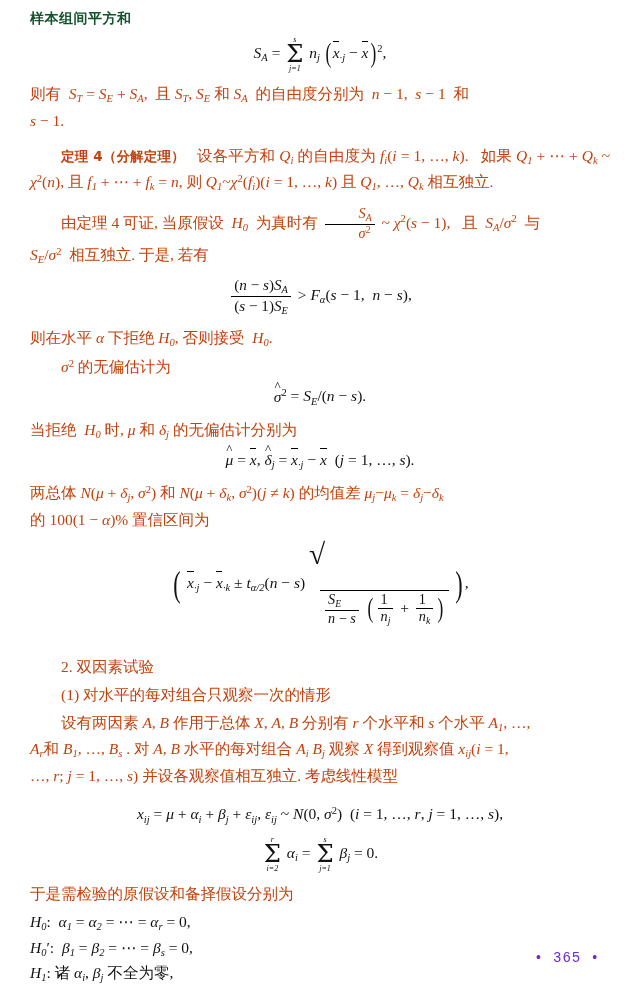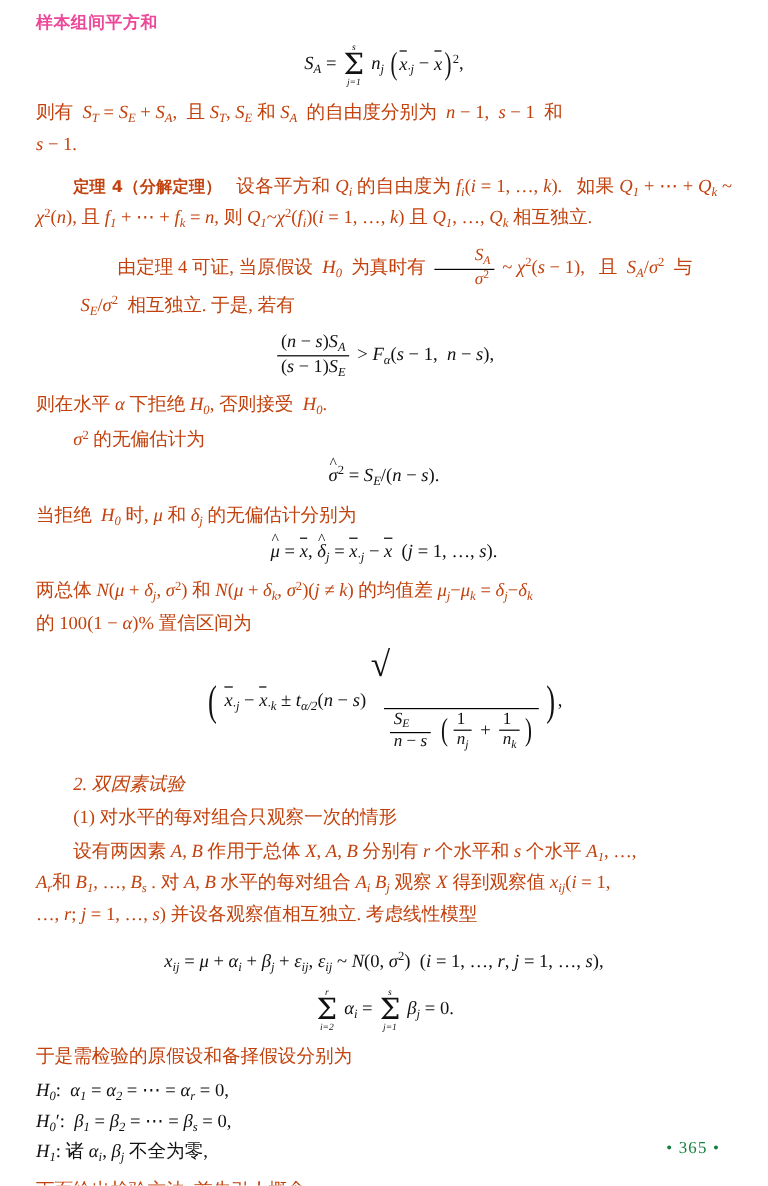--- a/index.html
+++ b/index.html
@@ -27,21 +27,21 @@
     left: 30px;
     top: 10px;
     width: 580px;
   }
   .heading {
     font-family: "DejaVu Sans", sans-serif;
     font-weight: bold;
     font-size: 14px;
     letter-spacing: 0.5px;
     margin: 0 0 6px 0;
-    color: #ec4899;
+    color: #14532d;
   }
   .para {
     font-size: 15.5px;
     line-height: 1.62;
     margin: 0 0 3px 0;
     text-align: justify;
     color: #c2410c;
   }
   .para.indent {
     text-indent: 2em;
@@ -163,23 +163,23 @@
     font-family: "DejaVu Sans", sans-serif;
     font-weight: bold;
     font-size: 13.5px;
     margin-top: 32px;
   }
   .footer {
     position: absolute;
     bottom: 22px;
     right: 40px;
     font-size: 14px;
-    font-family: Liberation Serif, serif;
+    font-family: Liberation Mono, monospace;
     letter-spacing: 1px;
-    color: #15803d;
+    color: #6d28d9;
   }
   .eqgroup {
     margin: 4px 0 4px 0;
   }
   .eqgroup .row {
     text-align: left;
     font-size: 15.5px;
     line-height: 1.55;
   }
 </style>
@@ -206,21 +206,21 @@
       则有&nbsp; <span class="mi">S</span><sub>T</sub> = <span class="mi">S</span><sub>E</sub> + <span class="mi">S</span><sub>A</sub>,&nbsp; 且 <span class="mi">S</span><sub>T</sub>, <span class="mi">S</span><sub>E</sub> 和 <span class="mi">S</span><sub>A</sub>&nbsp; 的自由度分别为&nbsp; <span class="mi">n</span> − 1, &nbsp;<span class="mi">s</span> − 1&nbsp; 和<br>
       <span class="mi">s</span> − 1.
     </div>
 
     <div class="para indent" style="margin-top:10px;">
       <span class="sub-head">定理 4（分解定理）</span>&nbsp;&nbsp; 设各平方和 <span class="mi">Q</span><sub>i</sub> 的自由度为 <span class="mi">f</span><sub>i</sub>(<span class="mi">i</span> = 1, …, <span class="mi">k</span>).&nbsp;&nbsp; 如果
       <span class="mi">Q</span><sub>1</sub> + ⋯ + <span class="mi">Q</span><sub>k</sub> ~ <span class="mi">χ</span><sup>2</sup>(<span class="mi">n</span>), 且 <span class="mi">f</span><sub>1</sub> + ⋯ + <span class="mi">f</span><sub>k</sub> = <span class="mi">n</span>, 则 <span class="mi">Q</span><sub>1</sub>~<span class="mi">χ</span><sup>2</sup>(<span class="mi">f</span><sub>i</sub>)(<span class="mi">i</span> = 1, …, <span class="mi">k</span>)
       且 <span class="mi">Q</span><sub>1</sub>, …, <span class="mi">Q</span><sub>k</sub> 相互独立.
     </div>
 
-    <div class="para indent" style="margin-top:10px;margin-left:37px;">
+    <div class="para indent" style="margin-top:10px;">
       由定理 4 可证, 当原假设&nbsp; <span class="mi">H</span><sub>0</sub>&nbsp; 为真时有
       <span class="frac"><span class="num"><span class="mi">S</span><sub>A</sub></span><span class="den"><span class="mi">σ</span><sup>2</sup></span></span>
       ~ <span class="mi">χ</span><sup>2</sup>(<span class="mi">s</span> − 1),&nbsp;&nbsp; 且&nbsp; <span class="mi">S</span><sub>A</sub>/<span class="mi">σ</span><sup>2</sup>&nbsp; 与<br>
       <span class="mi">S</span><sub>E</sub>/<span class="mi">σ</span><sup>2</sup>&nbsp; 相互独立. 于是, 若有
     </div>
 
     <div class="eq" style="margin-top:8px;">
       <span class="frac" style="font-size:0.98em;">
         <span class="num">(<span class="mi">n</span> − <span class="mi">s</span>)<span class="mi">S</span><sub>A</sub></span>
         <span class="den">(<span class="mi">s</span> − 1)<span class="mi">S</span><sub>E</sub></span>
@@ -259,21 +259,21 @@
       <span class="sqrt">
         <span class="radical">√</span>
         <span class="body">
           <span class="frac"><span class="num"><span class="mi">S</span><sub>E</sub></span><span class="den"><span class="mi">n</span> − <span class="mi">s</span></span></span>
           <span class="medparen">(</span><span class="frac"><span class="num">1</span><span class="den"><span class="mi">n</span><sub>j</sub></span></span> + <span class="frac"><span class="num">1</span><span class="den"><span class="mi">n</span><sub>k</sub></span></span><span class="medparen">)</span>
         </span>
       </span>
       <span class="bigparen">)</span>,
     </div>
 
-    <div class="para indent" style="margin-top:14px;font-style:italic;">
+    <div class="para indent" style="margin-top:27px;">
       <span>2. 双因素试验</span>
     </div>
 
     <div class="para indent">
       <span>(1) 对水平的每对组合只观察一次的情形</span>
     </div>
 
     <div class="para indent">
       设有两因素 <span class="mi">A</span>, <span class="mi">B</span> 作用于总体 <span class="mi">X</span>, <span class="mi">A</span>, <span class="mi">B</span> 分别有 <span class="mi">r</span> 个水平和 <span class="mi">s</span> 个水平 <span class="mi">A</span><sub>1</sub>, …,<br>
       <span class="mi">A</span><sub>r</sub>和 <span class="mi">B</span><sub>1</sub>, …, <span class="mi">B</span><sub>s</sub> . 对 <span class="mi">A</span>, <span class="mi">B</span> 水平的每对组合 <span class="mi">A</span><sub>i</sub> <span class="mi">B</span><sub>j</sub> 观察 <span class="mi">X</span> 得到观察值 <span class="mi">x</span><sub>ij</sub>(<span class="mi">i</span> = 1,<br>

